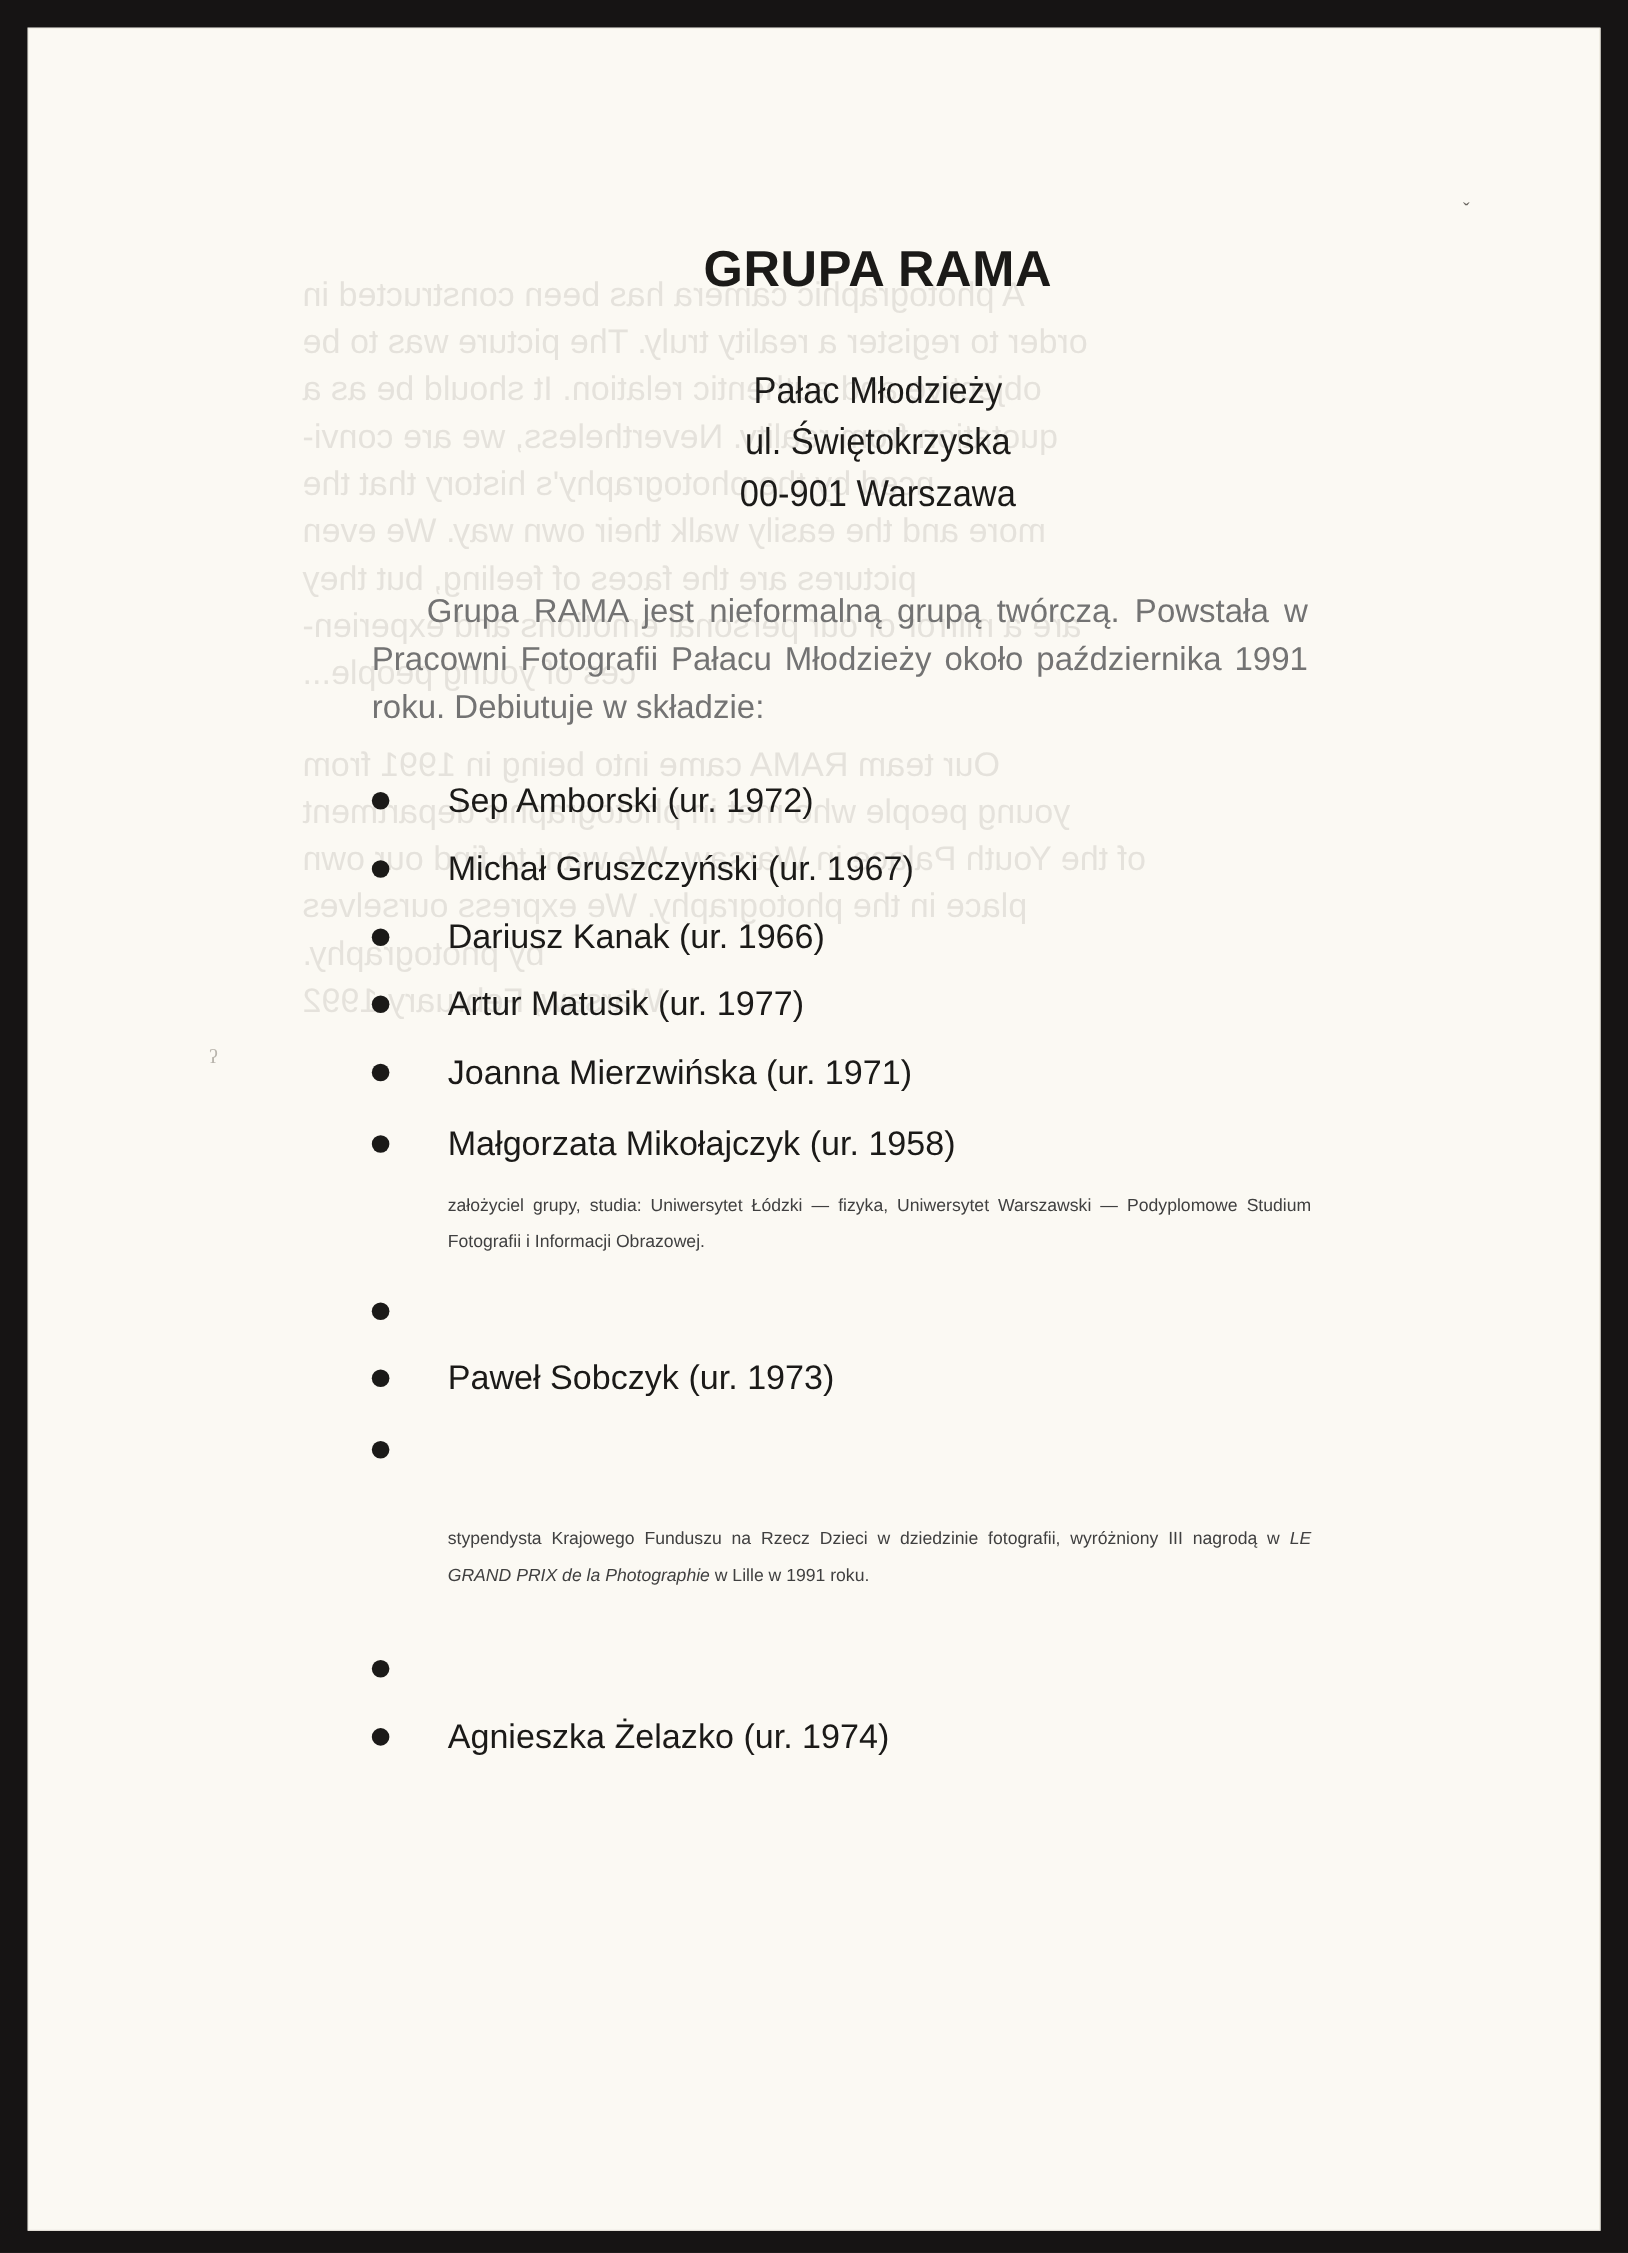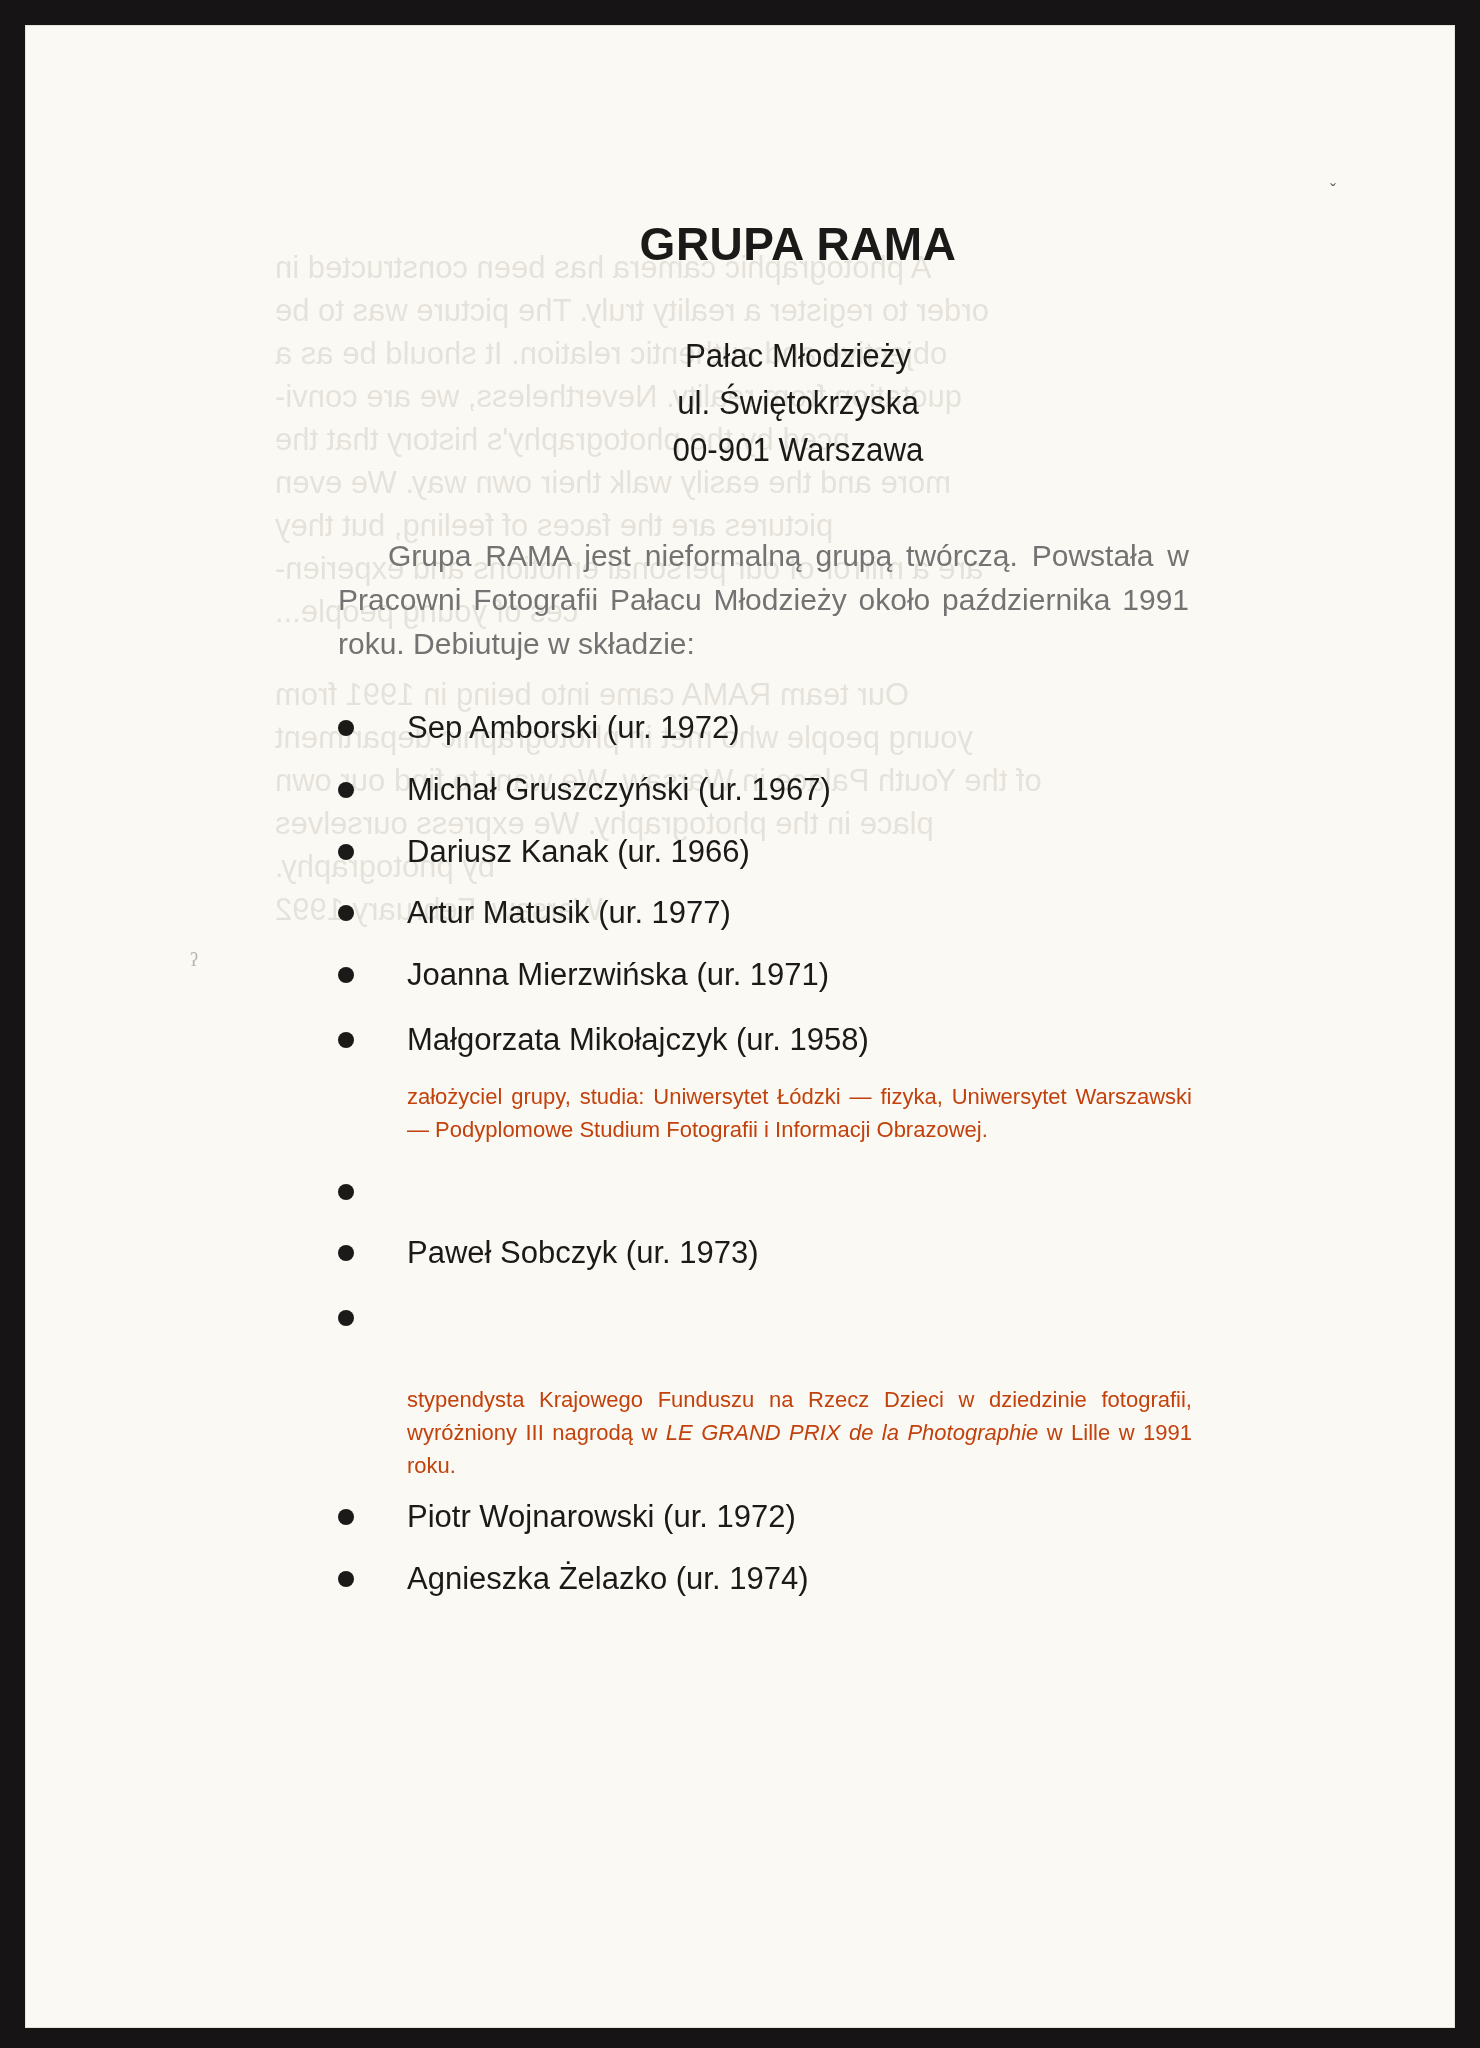--- a/index.html
+++ b/index.html
@@ -89,23 +89,23 @@
     font-size: 31px;
     line-height: 44px;
     color: #1b1a18;
     white-space: nowrap;
   }
   .note {
     position: absolute;
     left: 382px;
     width: 785px;
     font-family: "Liberation Sans", sans-serif;
-    font-size: 22px;
+    font-size: 16px;
     line-height: 33px;
-    color: #c2410c;
+    color: #404040;
     text-align: justify;
   }
   .note i { font-style: italic; }
   .mark {
     position: absolute;
     color: #6a6660;
     font-family: "Liberation Serif", serif;
     font-size: 18px;
   }
 </style>
@@ -176,21 +176,20 @@
     </div>
     <div class="member" style="top:1271px">
       <span class="bullet"></span>
     </div>
     <div class="note" style="top:1358px">
       <span>stypendysta Krajowego Funduszu na Rzecz Dzieci w dziedzinie fotografii, wyróżniony III nagrodą w </span><i>LE GRAND PRIX de la Photographie</i><span> w Lille w 1991 roku.</span>
     </div>
 
     <div class="member" style="top:1470px">
       <span class="bullet"></span>
-      <span class="member-name">Piotr Wojnarowski (ur. 1972)</span>
     </div>
     <div class="member" style="top:1532px">
       <span class="bullet"></span>
       <span class="member-name">Agnieszka Żelazko (ur. 1974)</span>
     </div>
   </div>
 
   <span class="mark" style="left:1305px; top:155px;">ˇ</span>
   <span class="mark" style="left:165px; top:925px; color:#b9b5ad;">ʔ</span>
 </div>

